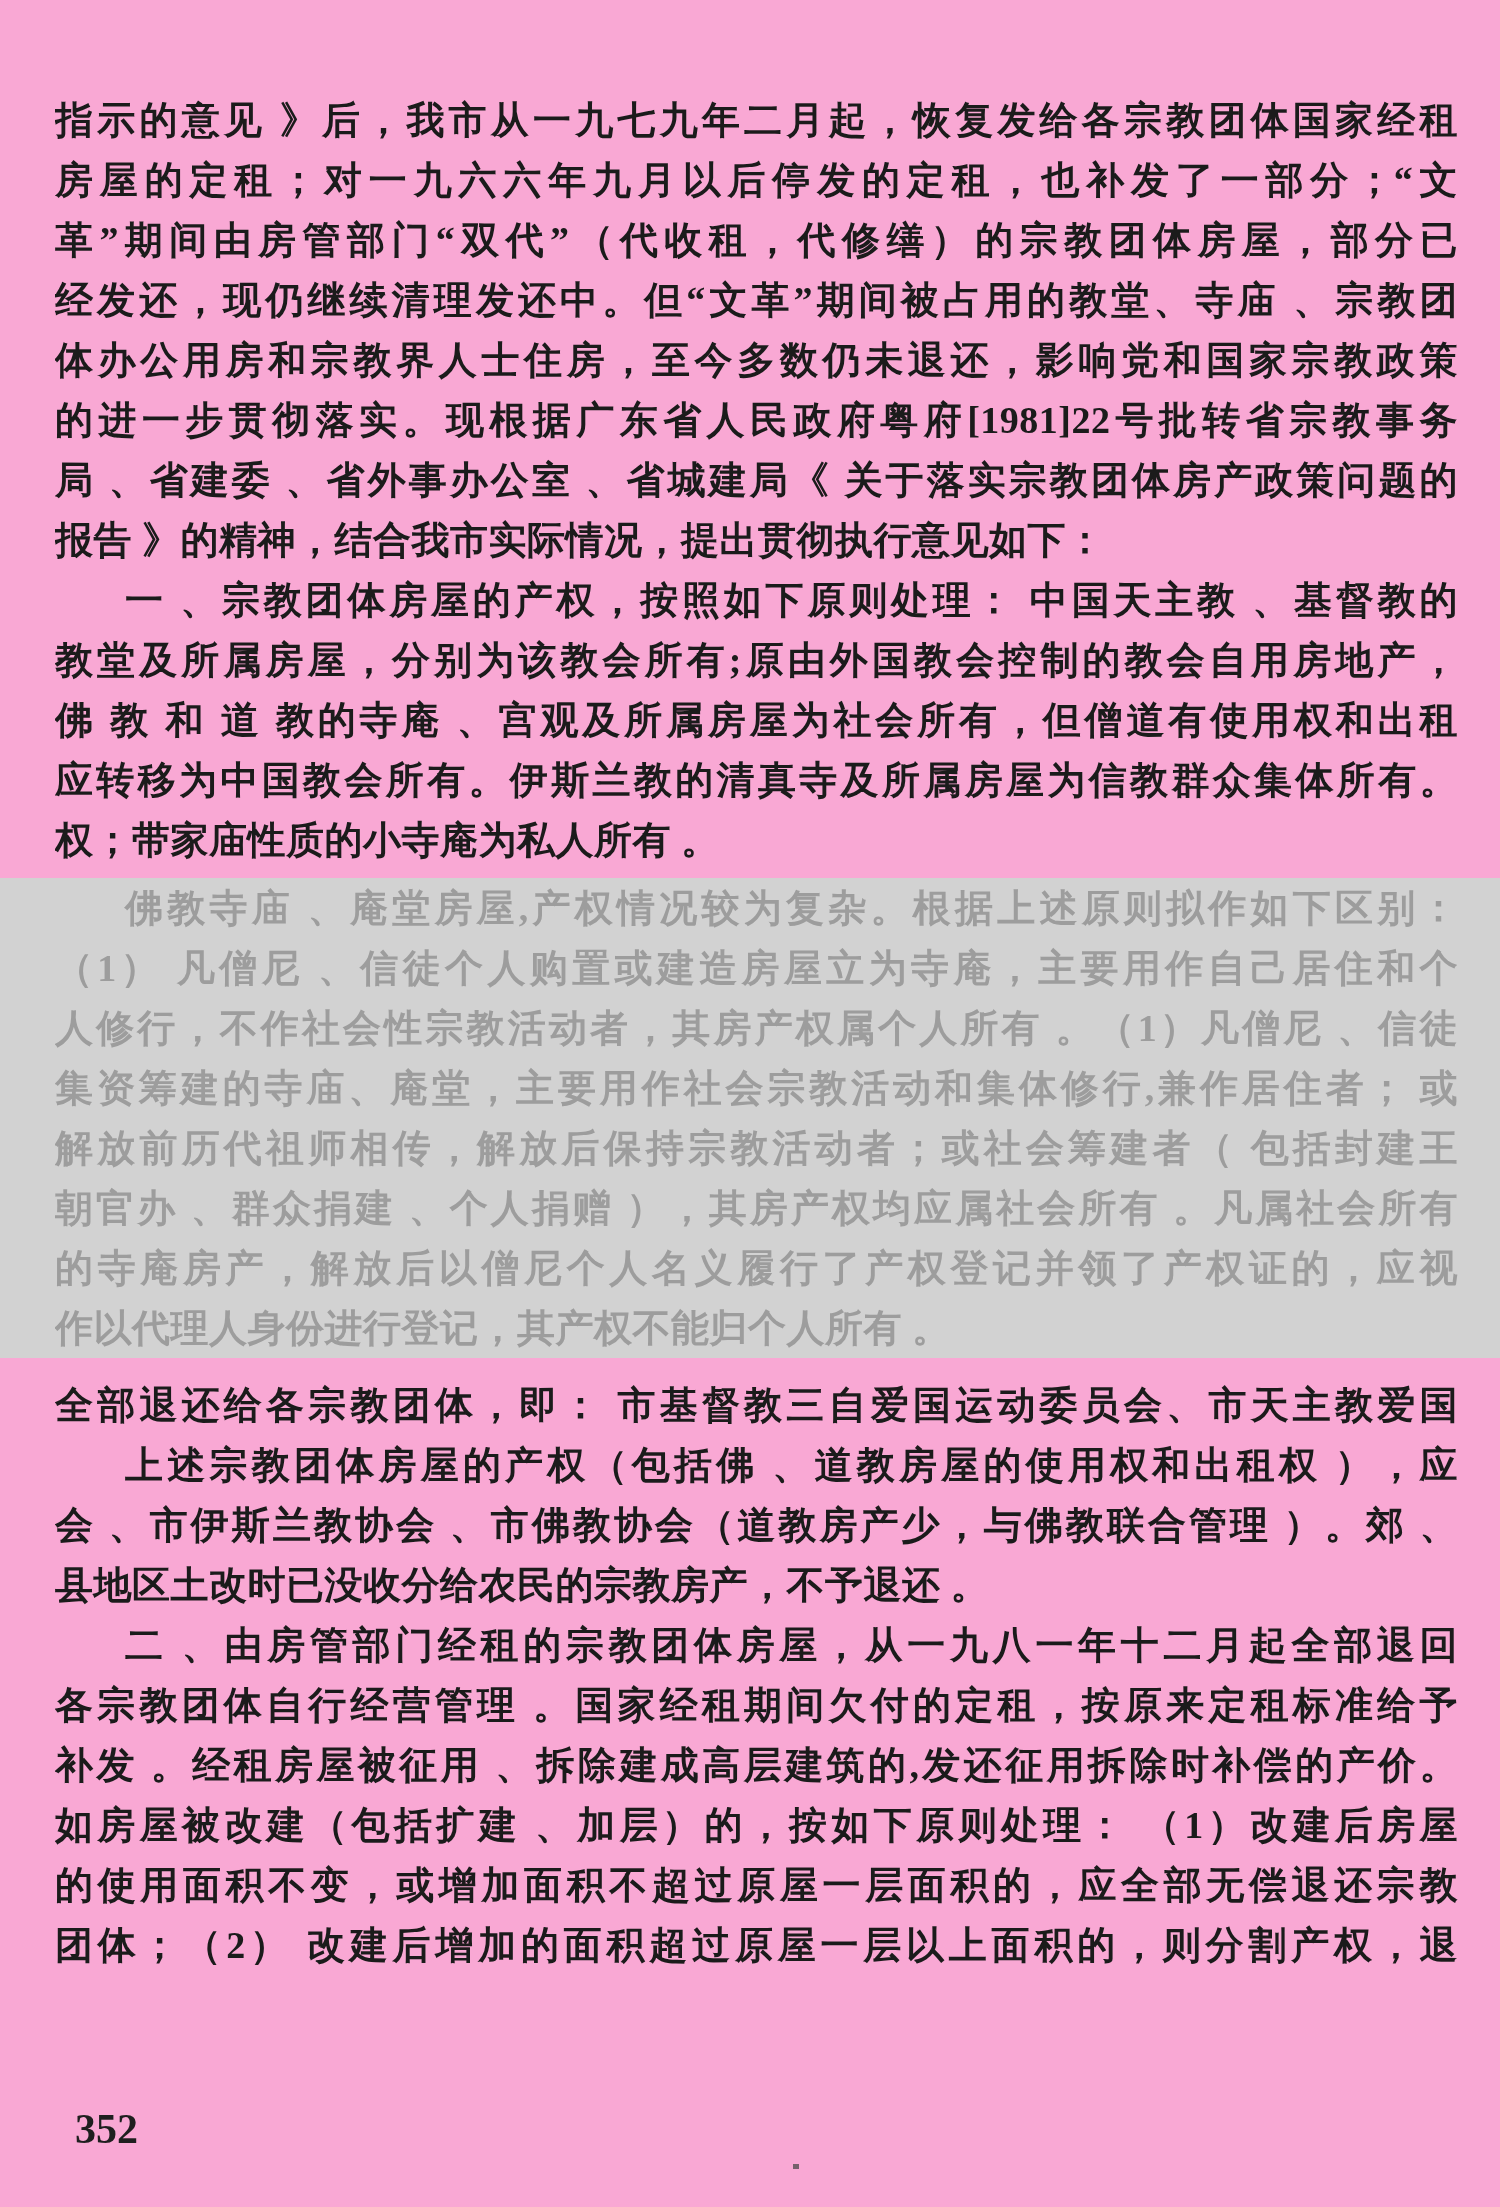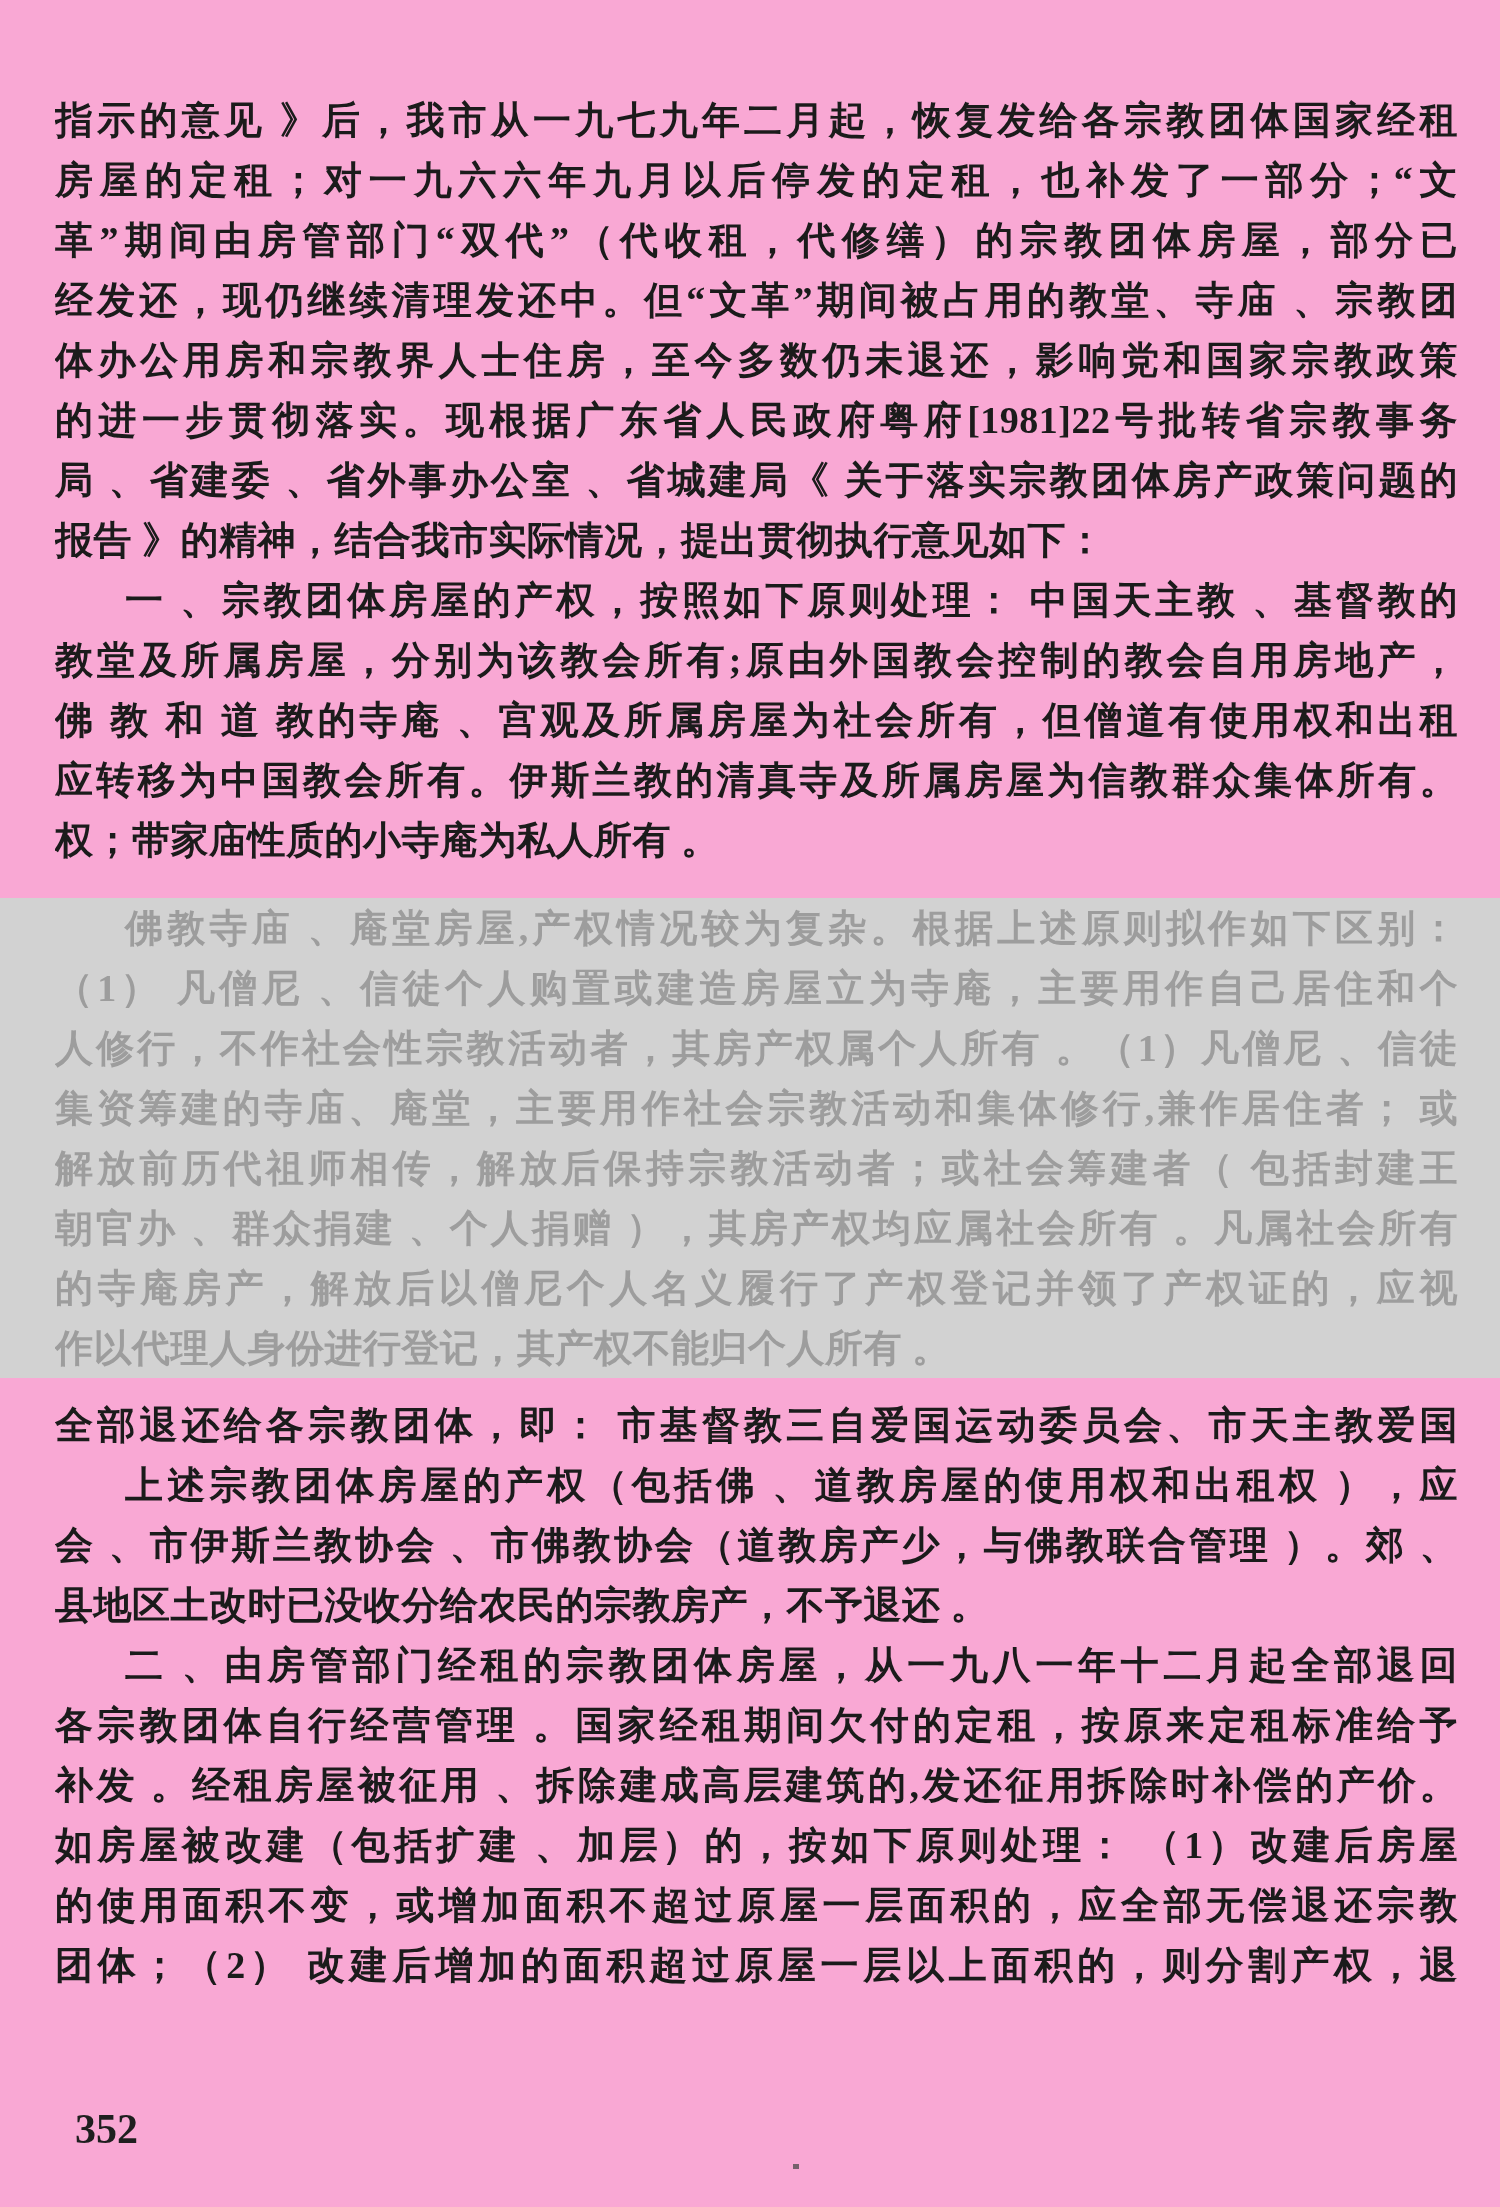--- a/index.html
+++ b/index.html
@@ -31,21 +31,21 @@
     text-align:left;
     text-align-last:left;
   }
   .line.indent{
     text-indent:70px;
     font-family:Liberation Serif, serif;
   }
   .block.highlight{
     background:#d2d2d2;
     color:#9d9d9d;
-    margin:28px -42px 17px -55px;
+    margin:8px -42px 17px -55px;
     padding:0 42px 0 55px;
   }
   .page-number{
     position:absolute;
     left:75px;top:2104px;
     font-size:42px;
     font-weight:700;
     line-height:50px;
     color:#1f1f1f;
   }

